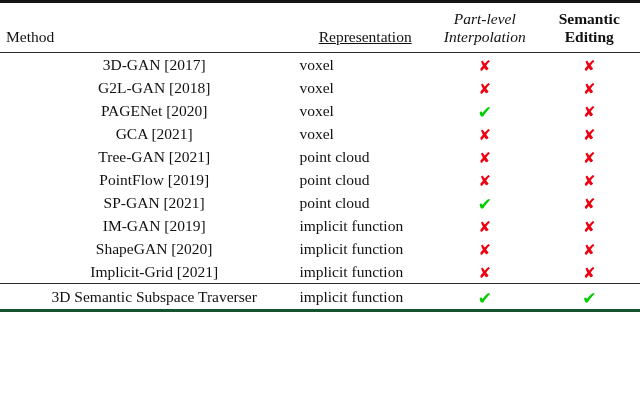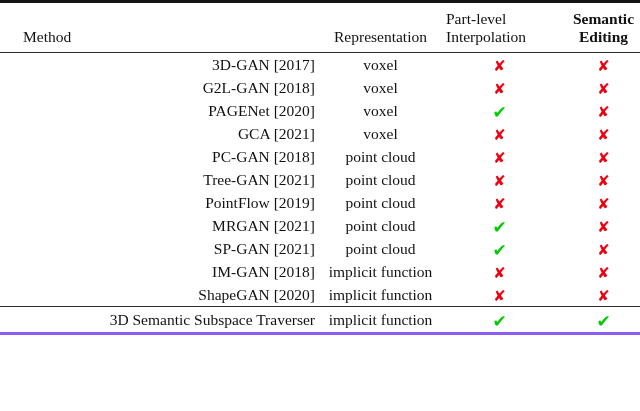--- a/index.html
+++ b/index.html
@@ -27,41 +27,41 @@
   table.cmp {
     width: 640px;
     border-collapse: collapse;
     table-layout: fixed;
     font-size: 15.5px;
   }
 
   
   .rule-top    { border-top: 3px solid #141414; }
   .rule-mid    { border-top: 1.6px solid #2b2b2b; }
-  .rule-bottom { border-bottom: 3px solid #8b5cf6; }
+  .rule-bottom { border-bottom: 3px solid #14532d; }
 
   thead th {
     font-weight: normal;
     padding: 0;
     vertical-align: bottom;
     line-height: 1.14;
   }
 
   thead tr.header-row th {
     padding-top: 7px;
     padding-bottom: 7px;
   }
 
-  th.col-method    { width: 292px; text-align: left;   padding-left: 23px; }
-  th.col-repr      { width: 131px; text-align: center; }
-  th.col-part      { width: 107px; text-align: left; }
+  th.col-method    { width: 292px; text-align: left;   padding-left: 6px; }
+  th.col-repr      { width: 131px; text-align: center; text-decoration: underline; }
+  th.col-part      { width: 107px; text-align: center; font-style: italic; }
   th.col-sem       { width: 101px; text-align: center; font-weight: bold; }
 
-  td.cell-method   { text-align: right; padding-left: 9px; white-space: nowrap; }
-  td.cell-repr     { text-align: center; white-space: nowrap; }
+  td.cell-method   { text-align: center; padding-left: 9px; white-space: nowrap; }
+  td.cell-repr     { white-space: nowrap; }
   td.cell-mark     { text-align: center; }
 
   tbody td {
     padding: 0;
     height: 23px;
     line-height: 23px;
     vertical-align: middle;
   }
 
   .hdr-line { display: block; }
@@ -121,57 +121,51 @@
           <td class="cell-mark"><span class="mark yes" style="color: rgb(0, 204, 0);">✔</span></td>
           <td class="cell-mark"><span class="mark no" style="color: rgb(238, 0, 17);">✘</span></td>
         </tr>
         <tr>
           <td class="cell-method">GCA [2021]</td>
           <td class="cell-repr">voxel</td>
           <td class="cell-mark"><span class="mark no" style="color: rgb(238, 0, 17);">✘</span></td>
           <td class="cell-mark"><span class="mark no" style="color: rgb(238, 0, 17);">✘</span></td>
         </tr>
         <tr>
-          <td class="cell-method">PC-GAN [2018]</td>
-          <td class="cell-repr">point cloud</td>
-          <td class="cell-mark"><span class="mark no" style="color: rgb(238, 0, 17);">✘</span></td>
-          <td class="cell-mark"><span class="mark no" style="color: rgb(238, 0, 17);">✘</span></td>
-        </tr>
-        <tr>
           <td class="cell-method">Tree-GAN [2021]</td>
           <td class="cell-repr">point cloud</td>
           <td class="cell-mark"><span class="mark no" style="color: rgb(238, 0, 17);">✘</span></td>
           <td class="cell-mark"><span class="mark no" style="color: rgb(238, 0, 17);">✘</span></td>
         </tr>
         <tr>
           <td class="cell-method">PointFlow [2019]</td>
           <td class="cell-repr">point cloud</td>
           <td class="cell-mark"><span class="mark no" style="color: rgb(238, 0, 17);">✘</span></td>
           <td class="cell-mark"><span class="mark no" style="color: rgb(238, 0, 17);">✘</span></td>
         </tr>
         <tr>
-          <td class="cell-method">MRGAN [2021]</td>
-          <td class="cell-repr">point cloud</td>
-          <td class="cell-mark"><span class="mark yes" style="color: rgb(0, 204, 0);">✔</span></td>
-          <td class="cell-mark"><span class="mark no" style="color: rgb(238, 0, 17);">✘</span></td>
-        </tr>
-        <tr>
           <td class="cell-method">SP-GAN [2021]</td>
           <td class="cell-repr">point cloud</td>
           <td class="cell-mark"><span class="mark yes" style="color: rgb(0, 204, 0);">✔</span></td>
           <td class="cell-mark"><span class="mark no" style="color: rgb(238, 0, 17);">✘</span></td>
         </tr>
         <tr>
-          <td class="cell-method">IM-GAN [2018]</td>
+          <td class="cell-method">IM-GAN [2019]</td>
           <td class="cell-repr">implicit function</td>
           <td class="cell-mark"><span class="mark no" style="color: rgb(238, 0, 17);">✘</span></td>
           <td class="cell-mark"><span class="mark no" style="color: rgb(238, 0, 17);">✘</span></td>
         </tr>
         <tr>
           <td class="cell-method">ShapeGAN [2020]</td>
+          <td class="cell-repr">implicit function</td>
+          <td class="cell-mark"><span class="mark no" style="color: rgb(238, 0, 17);">✘</span></td>
+          <td class="cell-mark"><span class="mark no" style="color: rgb(238, 0, 17);">✘</span></td>
+        </tr>
+        <tr>
+          <td class="cell-method">Implicit-Grid [2021]</td>
           <td class="cell-repr">implicit function</td>
           <td class="cell-mark"><span class="mark no" style="color: rgb(238, 0, 17);">✘</span></td>
           <td class="cell-mark"><span class="mark no" style="color: rgb(238, 0, 17);">✘</span></td>
         </tr>
         <tr class="rule-mid final-row rule-bottom">
           <td class="cell-method">3D Semantic Subspace Traverser</td>
           <td class="cell-repr">implicit function</td>
           <td class="cell-mark"><span class="mark yes" style="color: rgb(0, 204, 0);">✔</span></td>
           <td class="cell-mark"><span class="mark yes" style="color: rgb(0, 204, 0);">✔</span></td>
         </tr>

